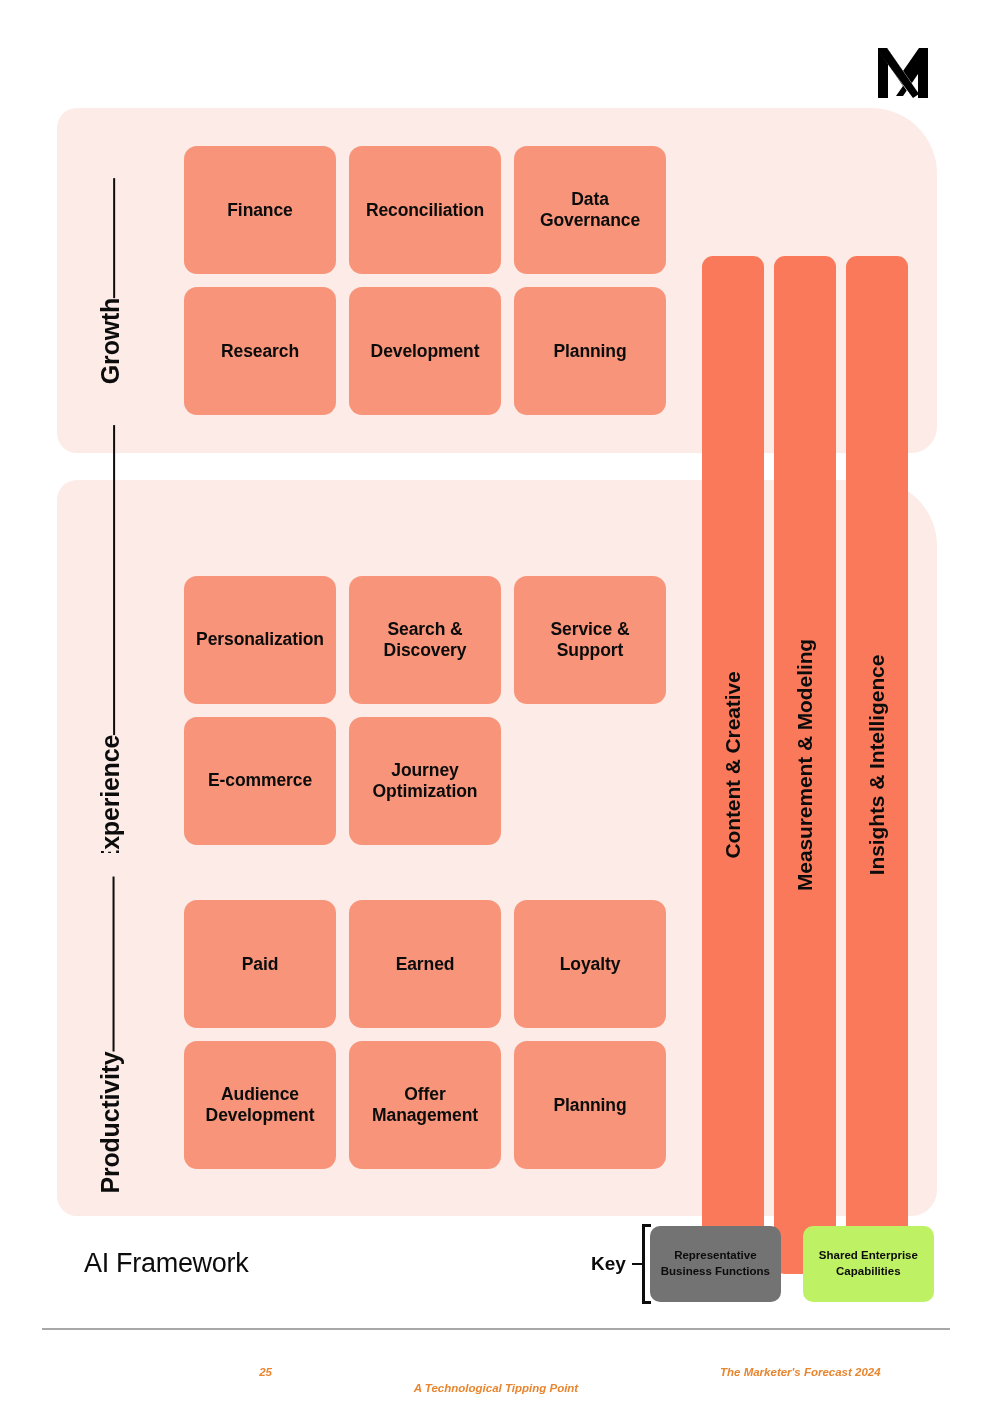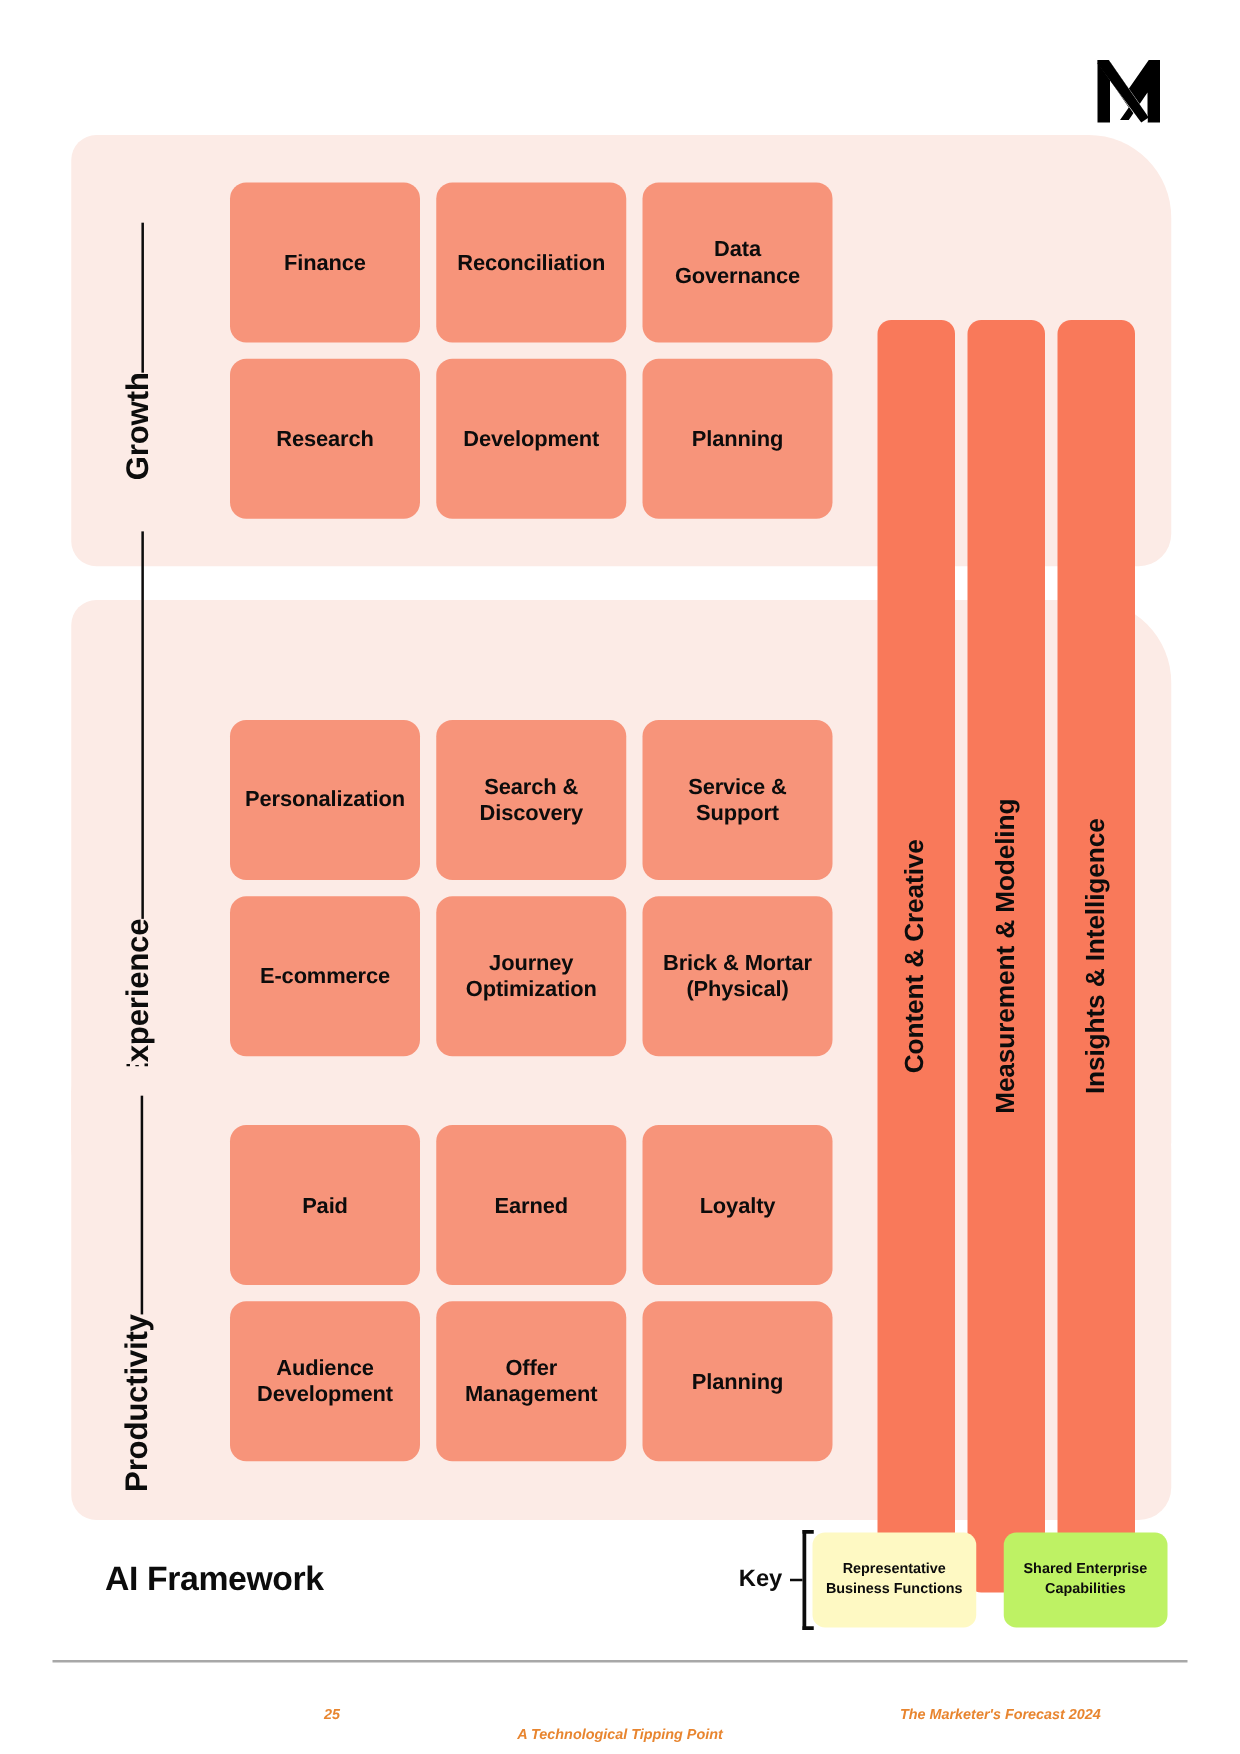--- a/index.html
+++ b/index.html
@@ -85,21 +85,21 @@
   .pillar span {
     transform:rotate(-90deg);
     white-space:nowrap;
     font-size:21px; font-weight:700; color:#0C0C0C;
     letter-spacing:-0.1px;
   }
 
   
   .title {
     position:absolute; left:84px; top:1248px;
-    font-size:27px; font-weight:700; color:#0C0C0C;
+    font-size:27px; font-weight:400; color:#0C0C0C;
     letter-spacing:-0.3px;
   }
 
   
   .key { position:absolute; left:591px; top:1224px; display:flex; align-items:center; }
   .key-label {
     font-size:19px; font-weight:600; color:#0C0C0C;
     margin-right:6px;
   }
   .key-dash { width:10px; height:2.5px; background:#0C0C0C; margin-right:0px; }
@@ -110,21 +110,21 @@
     border-bottom:3px solid #0C0C0C;
     margin-right:-1px;
   }
   .key-boxes { display:flex; gap:22px; margin-left:0px; }
   .key-box {
     width:131px; height:76px;
     border-radius:10px;
     display:flex; align-items:center; justify-content:center;
     text-align:center;
   }
-  .key-box.light { background:#fef9c3; }
+  .key-box.light { background:#737373; }
   .key-box.dark  { background:#bef264; }
   .key-box span {
     font-size:11.5px; font-weight:700; color:#0C0C0C;
     line-height:1.35; white-space:pre-line;
   }
 
   
   .footer-rule {
     position:absolute; left:42px; top:1328px;
     width:908px; height:1.5px; background:#A8A8A8;
@@ -205,24 +205,20 @@
           <div class="cell">
               <span>Service &amp;
 Support</span>
             </div>
           <div class="cell">
               <span>E-commerce</span>
             </div>
           <div class="cell">
               <span>Journey
 Optimization</span>
-            </div>
-          <div class="cell">
-              <span>Brick &amp; Mortar
-(Physical)</span>
             </div>
         </div>
       </div>
     </div>
 
     <div class="panel p2">
       <div class="section-label">
         <div class="inner">
           <span class="txt">Productivity</span>
           <i class="rule" style="width:175px;"></i>

